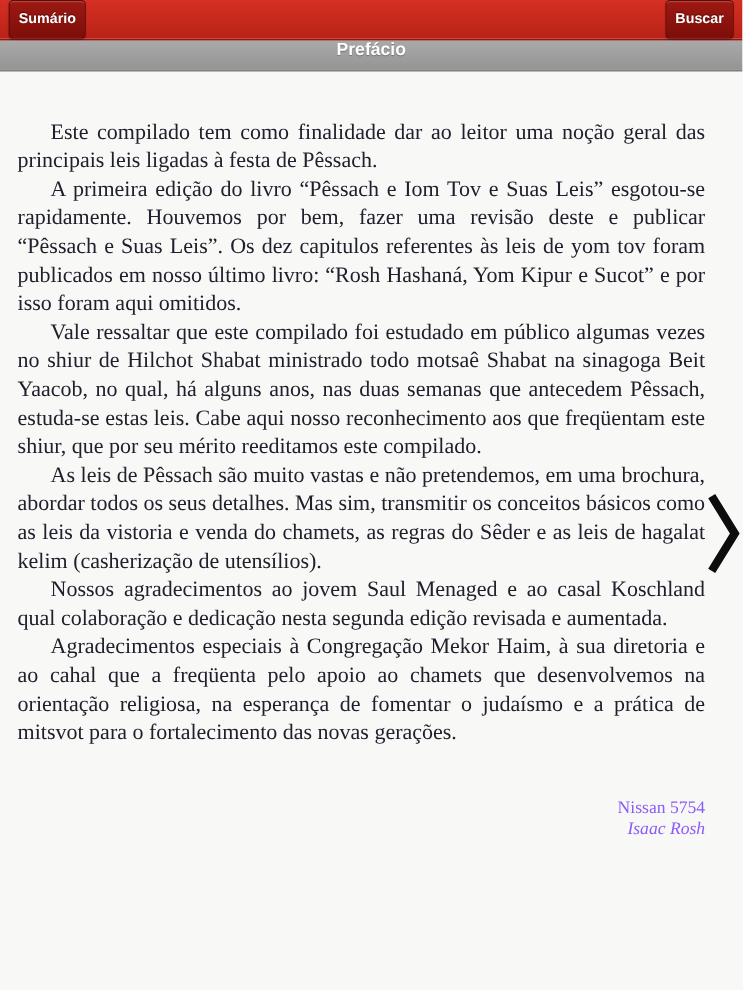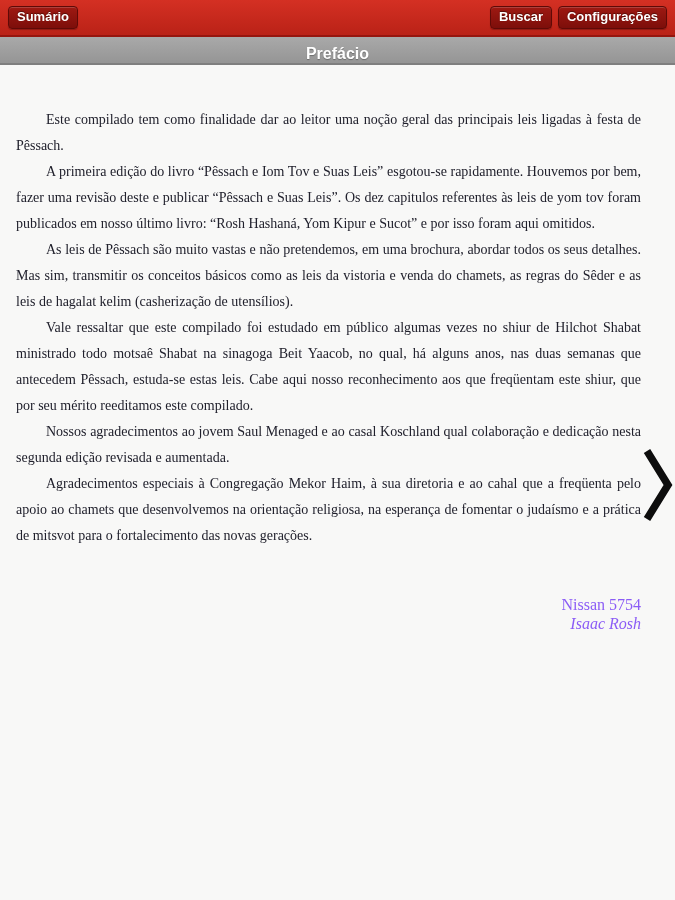--- a/index.html
+++ b/index.html
@@ -14,21 +14,20 @@
     position: relative;
     font-family: "Liberation Serif", serif;
   }
 
   
   .topbar {
     height: 35px;
     background: linear-gradient(#d43023, #ba2217);
     border-bottom: 2px solid #96150e;
     display: flex;
-    align-items: center;
     padding: 0 5px;
     box-sizing: content-box;
   }
   .topbar .spacer { flex: 1; }
   .tb-btn {
     background: linear-gradient(#9e1912, #7d0e0a);
     border: 1px solid #5f0a07;
     border-radius: 4px;
     box-shadow: inset 0 1px 0 rgba(255,255,255,0.18), 0 1px 1px rgba(0,0,0,0.25);
     color: #ffffff;
@@ -41,39 +40,39 @@
     text-shadow: 0 -1px 1px rgba(0,0,0,0.45);
     cursor: pointer;
   }
 
   
   .section-header {
     height: 26px;
     background: linear-gradient(#a9a9a9, #959595);
     border-bottom: 2px solid #7f7f7f;
     display: flex;
-    align-items: flex-end;
+    align-items: flex-start;
     justify-content: center;
   }
   .section-header .title {
     color: #ffffff;
     font-family: "Liberation Sans", sans-serif;
     font-weight: bold;
     font-size: 16px;
     text-shadow: 0 1px 1px rgba(0,0,0,0.3);
   }
 
   
   .content {
     padding: 42px 34px 0 16px;
     color: #20202c;
   }
   .content p {
     margin: 0;
-    font-size: 14px;
+    font-size: 20px;
     line-height: 26px;
     text-align: justify;
     text-indent: 30px;
   }
 
   .signature {
     margin-top: 46px;
     text-align: right;
     font-size: 16px;
     line-height: 19px;
@@ -96,32 +95,31 @@
   }
   .next-page svg { display: block; }
 </style>
 </head>
 <body>
 
 <div class="topbar">
   <button class="tb-btn">Sumário</button>
   <div class="spacer"></div>
   <button class="tb-btn">Buscar</button>
-  <button class="tb-btn">Configurações</button>
 </div>
 
 <div class="section-header">
   <span class="title">Prefácio</span>
 </div>
 
 <div class="content">
   <p>Este compilado tem como finalidade dar ao leitor uma noção geral das principais leis ligadas à festa de Pêssach.</p>
   <p>A primeira edição do livro “Pêssach e Iom Tov e Suas Leis” esgotou-se rapidamente. Houvemos por bem, fazer uma revisão deste e publicar “Pêssach e Suas Leis”. Os dez capitulos referentes às leis de yom tov foram publicados em nosso último livro: “Rosh Hashaná, Yom Kipur e Sucot” e por isso foram aqui omitidos.</p>
+  <p>Vale ressaltar que este compilado foi estudado em público algumas vezes no shiur de Hilchot Shabat ministrado todo motsaê Shabat na sinagoga Beit Yaacob, no qual, há alguns anos, nas duas semanas que antecedem Pêssach, estuda-se estas leis. Cabe aqui nosso reconhecimento aos que freqüentam este shiur, que por seu mérito reeditamos este compilado.</p>
   <p>As leis de Pêssach são muito vastas e não pretendemos, em uma brochura, abordar todos os seus detalhes. Mas sim, transmitir os conceitos básicos como as leis da vistoria e venda do chamets, as regras do Sêder e as leis de hagalat kelim (casherização de utensílios).</p>
-  <p>Vale ressaltar que este compilado foi estudado em público algumas vezes no shiur de Hilchot Shabat ministrado todo motsaê Shabat na sinagoga Beit Yaacob, no qual, há alguns anos, nas duas semanas que antecedem Pêssach, estuda-se estas leis. Cabe aqui nosso reconhecimento aos que freqüentam este shiur, que por seu mérito reeditamos este compilado.</p>
   <p>Nossos agradecimentos ao jovem Saul Menaged e ao casal Koschland qual colaboração e dedicação nesta segunda edição revisada e aumentada.</p>
   <p>Agradecimentos especiais à Congregação Mekor Haim, à sua diretoria e ao cahal que a freqüenta pelo apoio ao chamets que desenvolvemos na orientação religiosa, na esperança de fomentar o judaísmo e a prática de mitsvot para o fortalecimento das novas gerações.</p>
 
   <div class="signature">
     <div class="sig-date">Nissan 5754</div>
     <div class="sig-author">Isaac Rosh</div>
   </div>
 </div>
 
 <button class="next-page">

